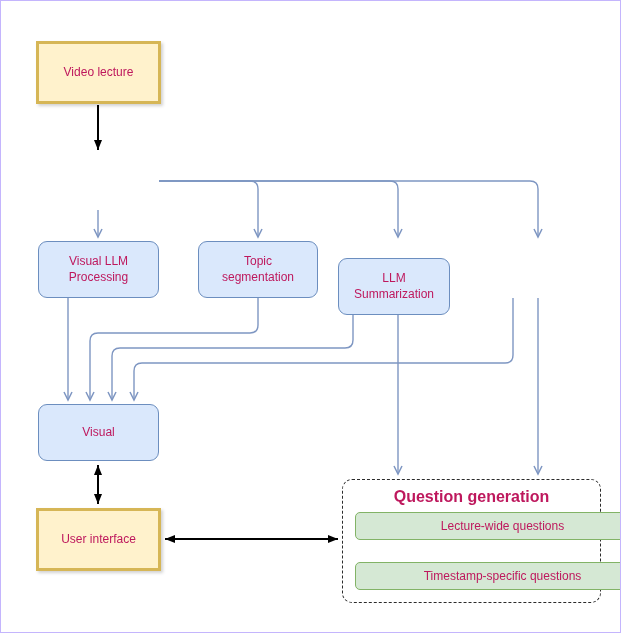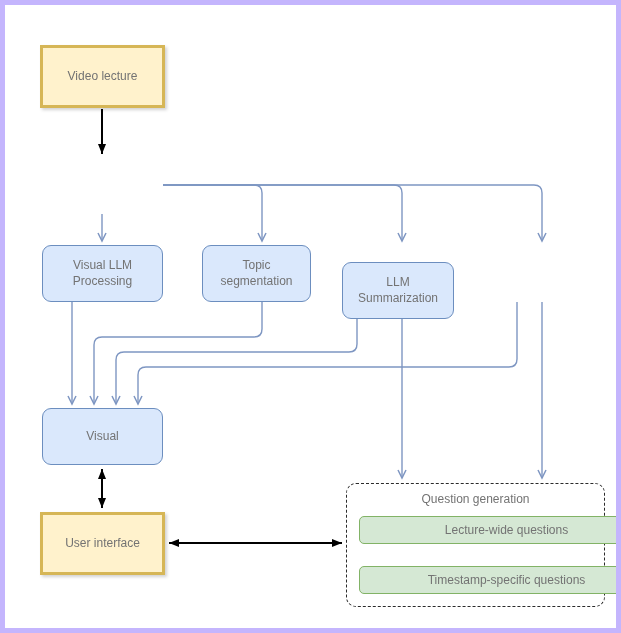--- a/index.html
+++ b/index.html
@@ -1,24 +1,24 @@
 <!DOCTYPE html>
 <html><head>
 <meta charset="utf-8">
 <style>
   html,body { margin:0; padding:0; background:#ffffff; }
   .canvas {
     position:relative;
     width:621px; height:633px;
     box-sizing:border-box;
-    border:5px solid #c4b5fd;
+    border:1px solid #c4b5fd;
     background:#fff;
     font-family:"Liberation Sans", sans-serif;
     font-size:12px;
-    color:#737373;
+    color:#be185d;
     overflow:hidden;
   }
   svg.connectors { position:absolute; left:0; top:0; width:621px; height:633px; pointer-events:none; }
   .node {
     position:absolute;
     display:flex; align-items:center; justify-content:center;
     text-align:center;
     box-sizing:border-box;
     padding:2px 8px;
     line-height:1.3;
@@ -42,22 +42,22 @@
     position:absolute;
     left:341px; top:478px; width:259px; height:124px;
     box-sizing:border-box;
     border:1px dashed #2b2b2b;
     border-radius:10px;
     background:#fff;
   }
   .qgen-title {
     position:absolute; top:8px; left:0; right:0;
     text-align:center;
-    font-weight:normal;
-    font-size:12px;
+    font-weight:bold;
+    font-size:16px;
   }
   .qgen-item {
     position:absolute;
     left:12px; width:276px; height:28px;
     box-sizing:border-box;
     background:#d5e8d4;
     border:1px solid #82b366;
     border-radius:5px;
     display:flex; align-items:center; justify-content:center;
     text-align:left;
@@ -105,21 +105,21 @@
 
   <div class="node yellow" style="left:35px; top:40px; width:125px; height:63px;">
     <span>Video lecture</span>
   </div>
 
 
   <div class="node blue" style="left:37px; top:240px; width:121px; height:57px;">
     <span>Visual LLM Processing</span>
   </div>
 
-  <div class="node blue" style="left:197px; top:240px; width:109px; height:57px;">
+  <div class="node blue" style="left:197px; top:240px; width:120px; height:57px;">
     <span>Topic segmentation</span>
   </div>
 
   <div class="node blue" style="left:337px; top:257px; width:112px; height:57px;">
     <span>LLM Summarization</span>
   </div>
 
 
   <div class="node blue" style="left:37px; top:403px; width:121px; height:57px;">
     <span>Visual</span>

